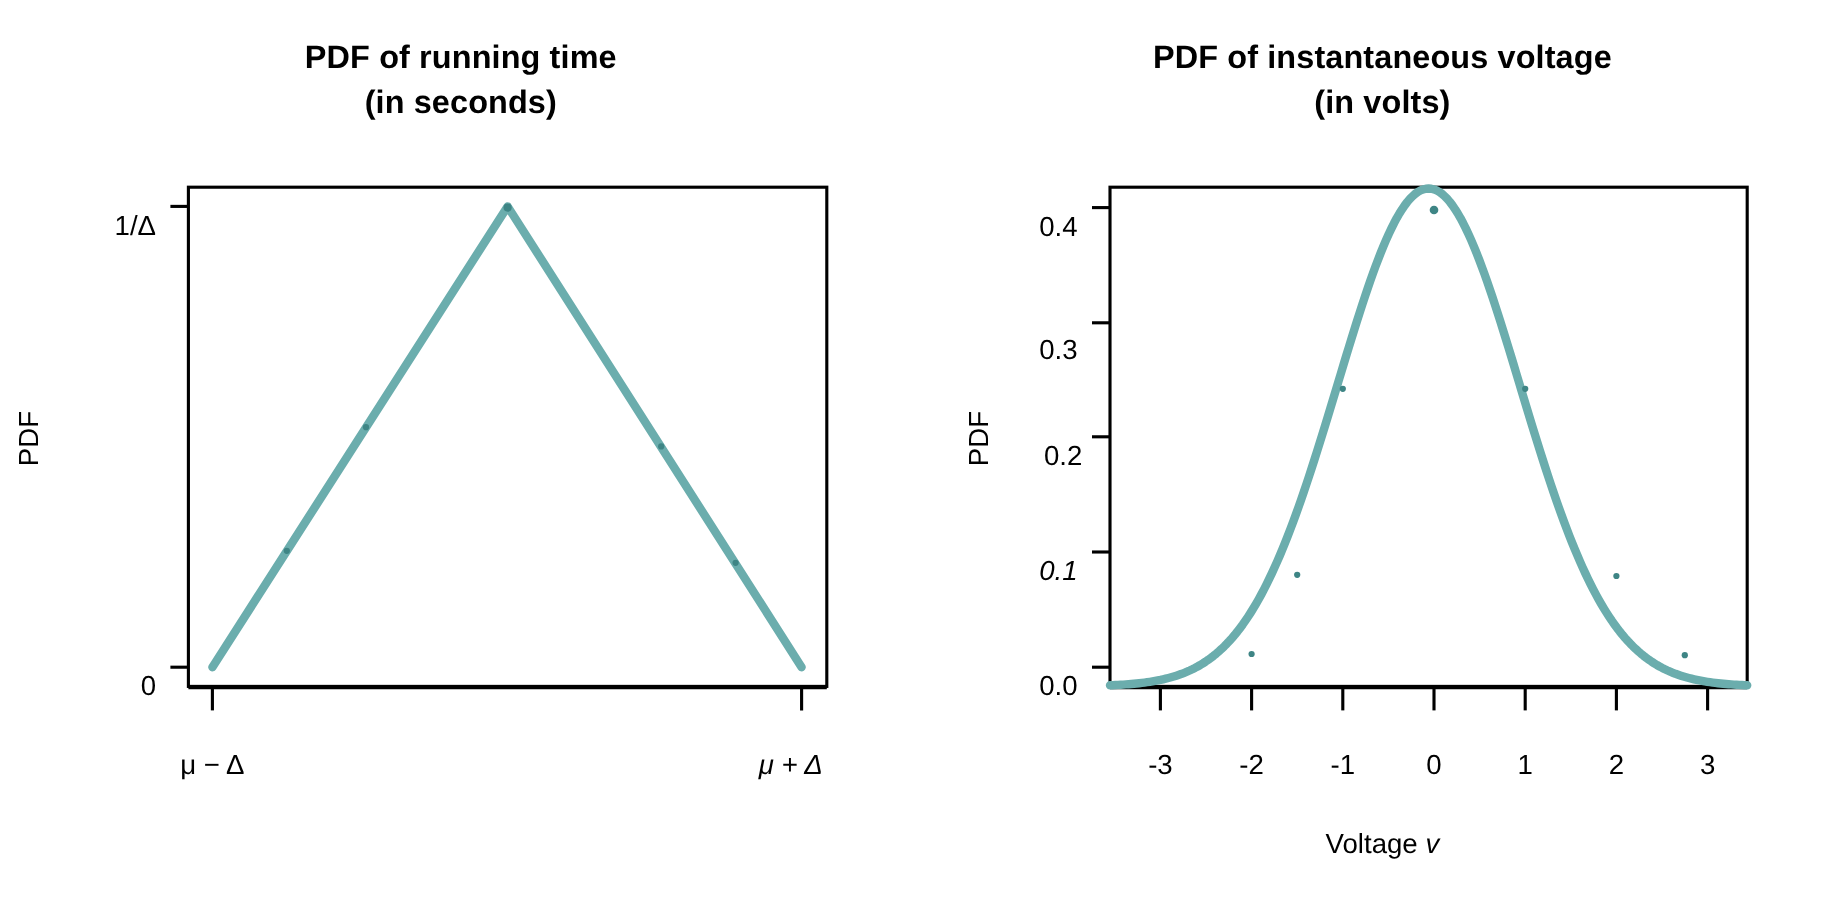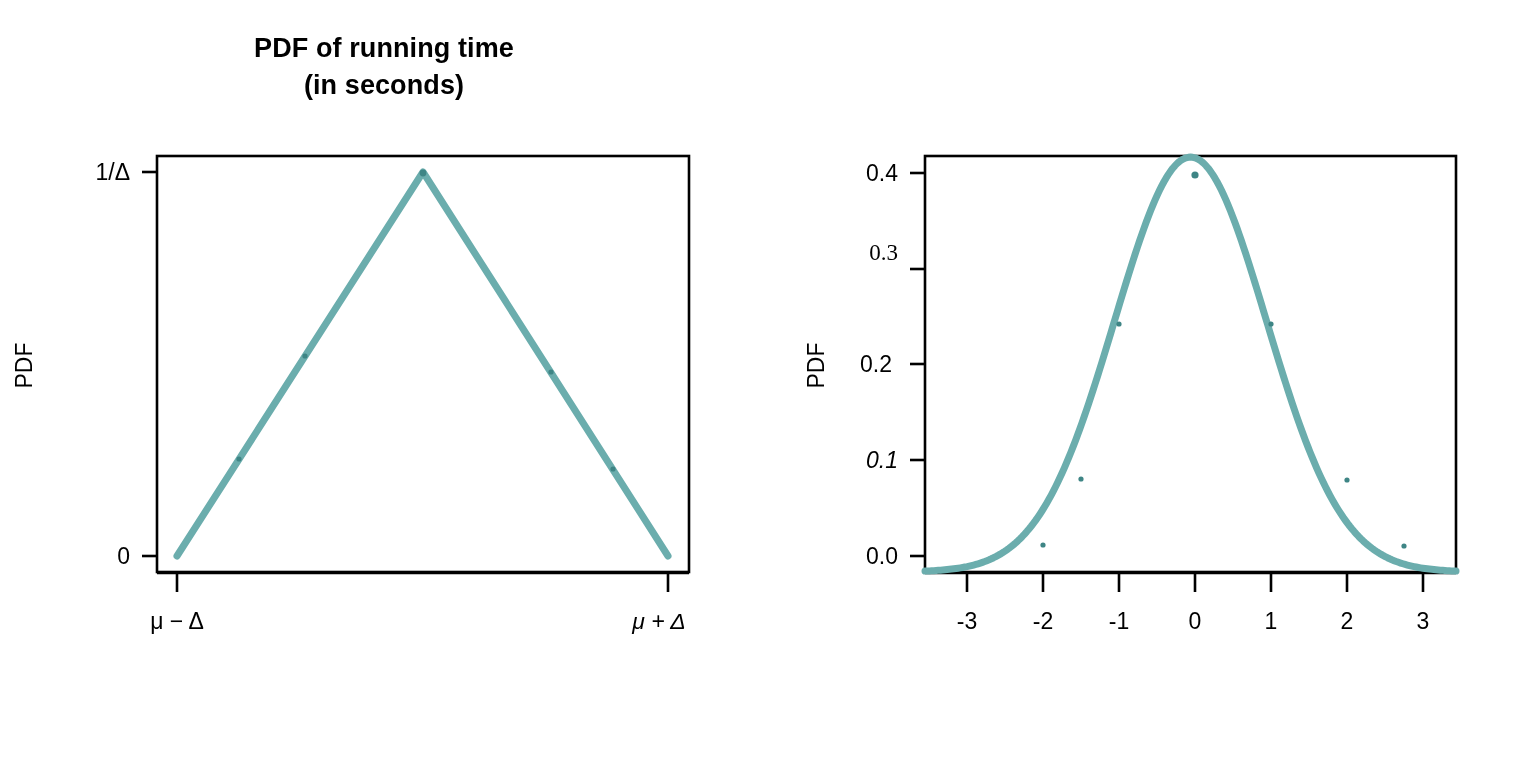--- a/index.html
+++ b/index.html
@@ -54,20 +54,21 @@
     position: absolute;
     font-size: 23px;
     transform: rotate(-90deg);
     transform-origin: 50% 50%;
     white-space: nowrap;
   }
   .tick-label {
     position: absolute;
     font-size: 23px;
     white-space: nowrap;
+    margin-top: 16px;
   }
   .tick-label.y {
     text-align: right;
     transform: translateY(-50%);
   }
   .tick-label.x {
     text-align: center;
     transform: translateX(-50%);
   }
   .plot-svg {
@@ -114,20 +115,22 @@
     <div class="tick-label y" style="left:58px; top:556px; width:72px;">0</div>
 
     <div class="tick-label x" style="left:177px; top:608px;">μ − Δ</div>
     <div class="tick-label x" style="left:659px; top:608px;font-style:italic;">μ + Δ</div>
 
     <div class="axis-label-y" style="left:-6px; top:352px; width:60px; text-align:center;">PDF</div>
 
   </div>
 
   <div class="panel panel-right">
+    <div class="panel-title">PDF of instantaneous voltage
+(in volts)</div>
 
     <svg class="plot-svg" viewBox="0 0 768 768" preserveAspectRatio="none">
 
       <rect x="157" y="156" width="531" height="416" fill="none" stroke="#000000" stroke-width="2.6"></rect>
 
       <line x1="142" y1="173" x2="157" y2="173" stroke="#000000" stroke-width="2.6"></line>
       <line x1="142" y1="269" x2="157" y2="269" stroke="#000000" stroke-width="2.6"></line>
       <line x1="142" y1="364" x2="157" y2="364" stroke="#000000" stroke-width="2.6"></line>
       <line x1="142" y1="460" x2="157" y2="460" stroke="#000000" stroke-width="2.6"></line>
       <line x1="142" y1="556" x2="157" y2="556" stroke="#000000" stroke-width="2.6"></line>
@@ -147,30 +150,33 @@
         <circle cx="313" cy="479" r="2.6"></circle>
         <circle cx="351" cy="324" r="2.6"></circle>
         <circle cx="427" cy="175" r="3.6"></circle>
         <circle cx="503" cy="324" r="2.6"></circle>
         <circle cx="579" cy="480" r="2.6"></circle>
         <circle cx="636" cy="546" r="2.6"></circle>
       </g>
     </svg>
 
     <div class="tick-label y" style="left:46px; top:173px; width:84px;">0.4</div>
-    <div class="tick-label y" style="left:46px; top:253px; width:84px;font-family:Liberation Serif, serif;">0.3</div>
-    <div class="tick-label y" style="left:40px; top:364px; width:84px;">0.2</div>
+    <div class="tick-label y" style="left:46px; top:276px; width:84px;">0.3</div>
+    <div class="tick-label y" style="left:50px; top:364px; width:84px;">0.2</div>
     <div class="tick-label y" style="left:46px; top:460px; width:84px;font-style:italic;">0.1</div>
     <div class="tick-label y" style="left:46px; top:556px; width:84px;">0.0</div>
 
     <div class="tick-label x" style="left:199px; top:608px;">-3</div>
     <div class="tick-label x" style="left:275px; top:608px;">-2</div>
     <div class="tick-label x" style="left:351px; top:608px;">-1</div>
     <div class="tick-label x" style="left:427px; top:608px;">0</div>
     <div class="tick-label x" style="left:503px; top:608px;">1</div>
     <div class="tick-label x" style="left:579px; top:608px;">2</div>
     <div class="tick-label x" style="left:655px; top:608px;">3</div>
 
     <div class="axis-label-y" style="left:18px; top:352px; width:60px; text-align:center;">PDF</div>
 
+    <div class="axis-label-x">
+      <span>Voltage </span><em>v</em>
+    </div>
   </div>
 
 </div>
 
 </body></html>

